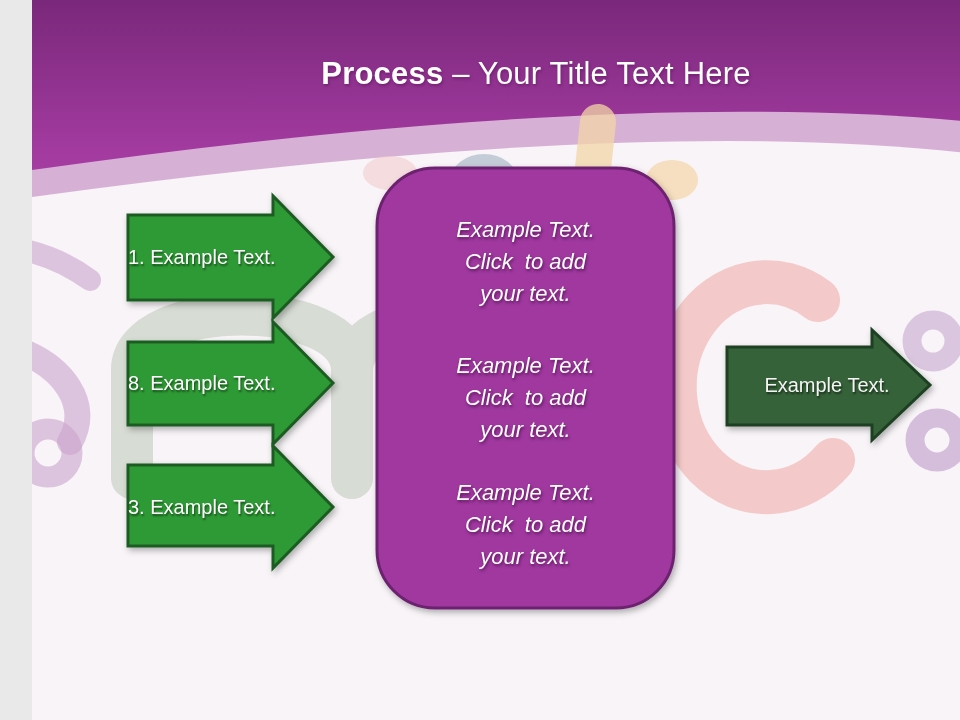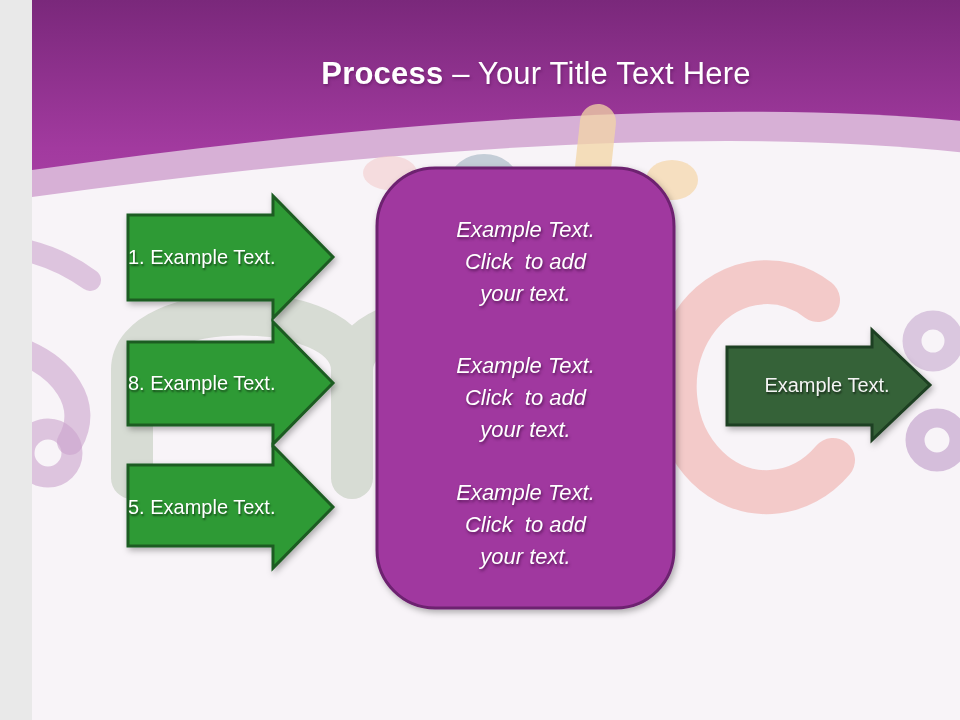--- a/index.html
+++ b/index.html
@@ -82,21 +82,21 @@
     <polygon points="695,347 840,347 840,330 898,385 840,440 840,425 695,425" stroke-width="3" filter="url(#ds)" fill="#366238" stroke="#1e3f22"></polygon>
   </svg>
 
   <div class="txt title">
     <span class="t-bold">Process</span>
     <span class="t-rest">– Your Title Text Here</span>
   </div>
 
   <div class="txt step-label s1">1. Example Text.</div>
   <div class="txt step-label s2">8. Example Text.</div>
-  <div class="txt step-label s3">5. Example Text.</div>
+  <div class="txt step-label s3">3. Example Text.</div>
 
   <div class="txt box-block b1">
     <div class="box-line">Example Text.</div>
     <div class="box-line">Click  to add</div>
     <div class="box-line">your text.</div>
   </div>
   <div class="txt box-block b2">
     <div class="box-line">Example Text.</div>
     <div class="box-line">Click  to add</div>
     <div class="box-line">your text.</div>

